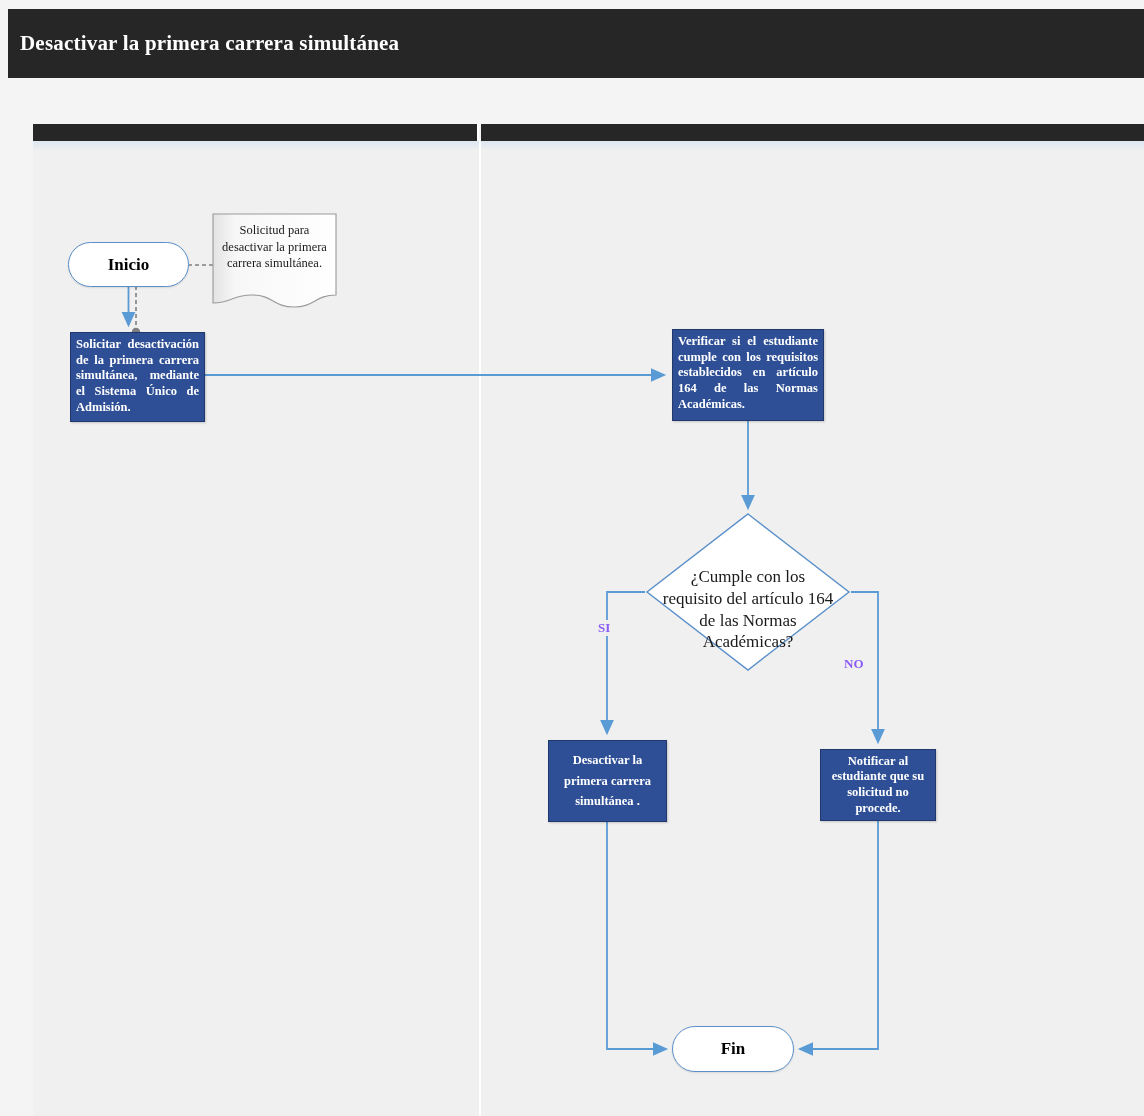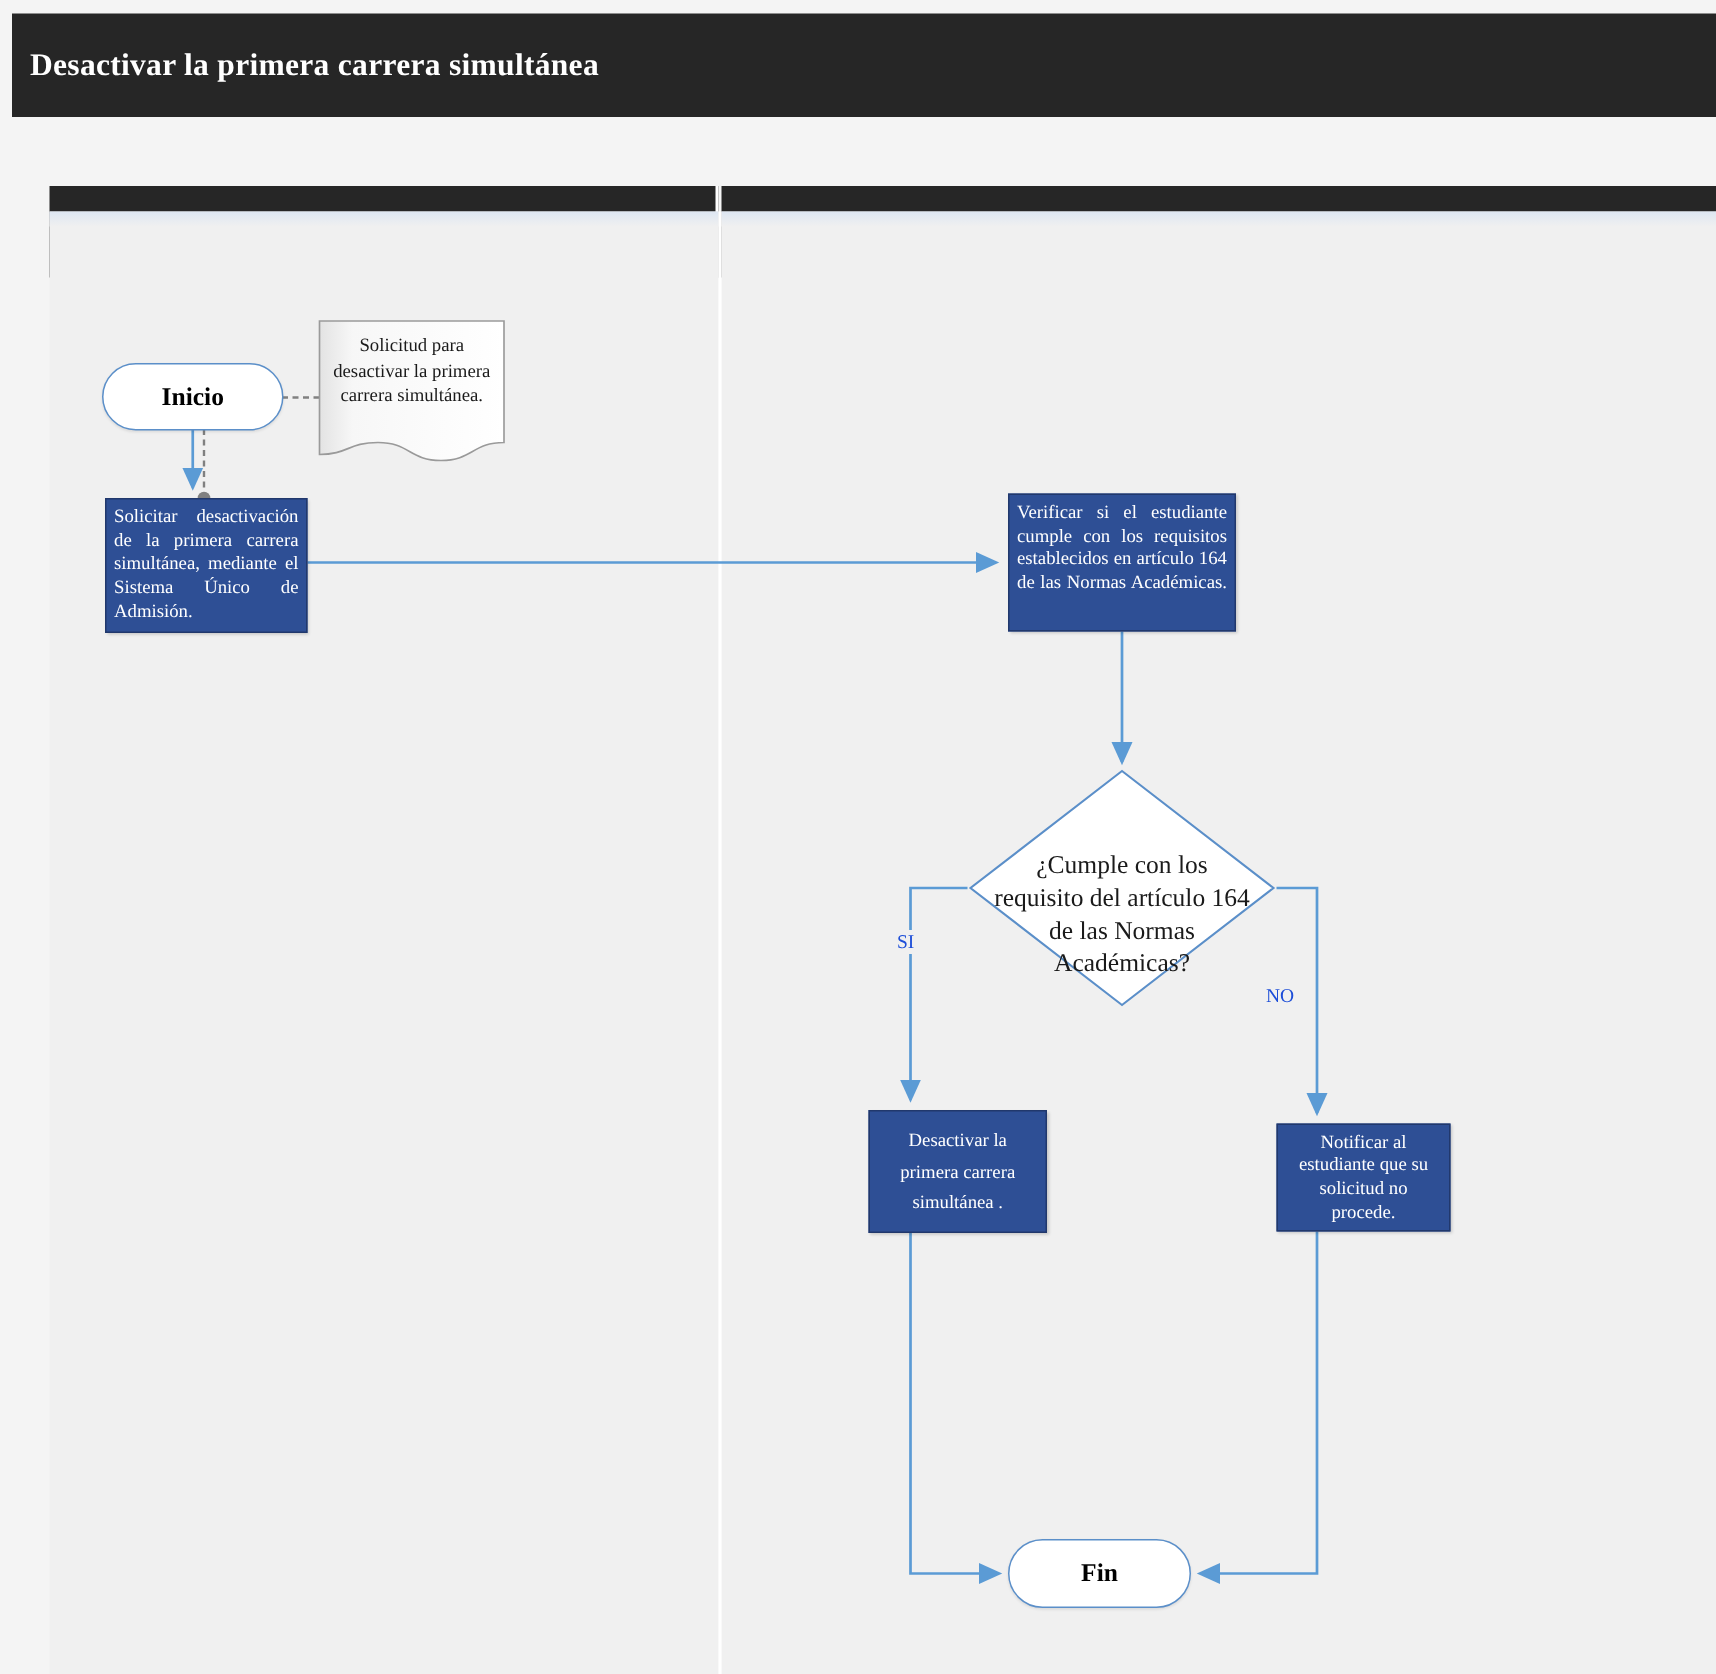--- a/index.html
+++ b/index.html
@@ -90,20 +90,21 @@
   }
 
   
   .node {
     position: absolute;
     box-sizing: border-box;
     display: flex;
     align-items: center;
     justify-content: center;
     text-align: center;
+    font-weight: bold;
   }
 
   .terminator {
     border: 1.5px solid #5b8fc9;
     border-radius: 28px;
     background: #ffffff;
     color: #000000;
     font-weight: bold;
     font-size: 17px;
     box-shadow: 0 1px 2px rgba(0,0,0,0.10);
@@ -115,21 +116,21 @@
     color: #ffffff;
     font-size: 12.5px;
     line-height: 1.25;
     padding: 4px 5px;
     box-shadow: 1px 1px 2px rgba(0,0,0,0.18);
     align-items: flex-start;
     justify-content: flex-start;
   }
   .process .ptext { width: 100%; }
   .process.justify .ptext { text-align: justify; text-align-last: justify; }
-  .process.center  { align-items: center; justify-content: center; margin-left: 31px; }
+  .process.center  { align-items: center; justify-content: center; }
   .process.center .ptext { text-align: center; }
 
   .doc-note {
     position: absolute;
     width: 125px;
     height: 95px;
   }
   .doc-note svg { position: absolute; left: 0; top: 0; }
   .doc-note .dtext {
     position: absolute;
@@ -154,22 +155,22 @@
     width: 174px;
     text-align: center;
     font-size: 17px;
     line-height: 1.28;
     color: #1a1a1a;
   }
 
   .branch-label {
     position: absolute;
     font-size: 13px;
-    font-weight: normal;
-    color: #1d4ed8;
+    font-weight: bold;
+    color: #8b5cf6;
     background: #f0f0f0;
     padding: 0 2px;
   }
 </style>
 </head>
 <body>
 
 <div id="page">
 
   <div class="title-bar">

